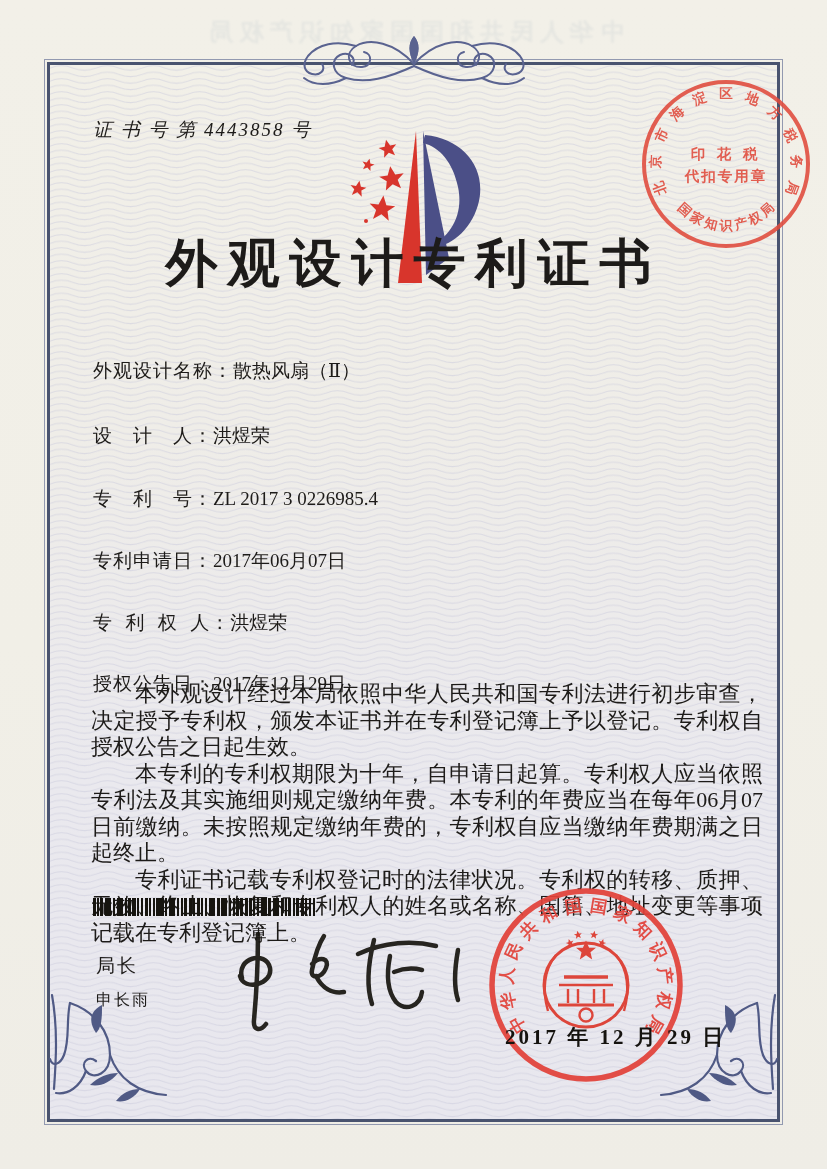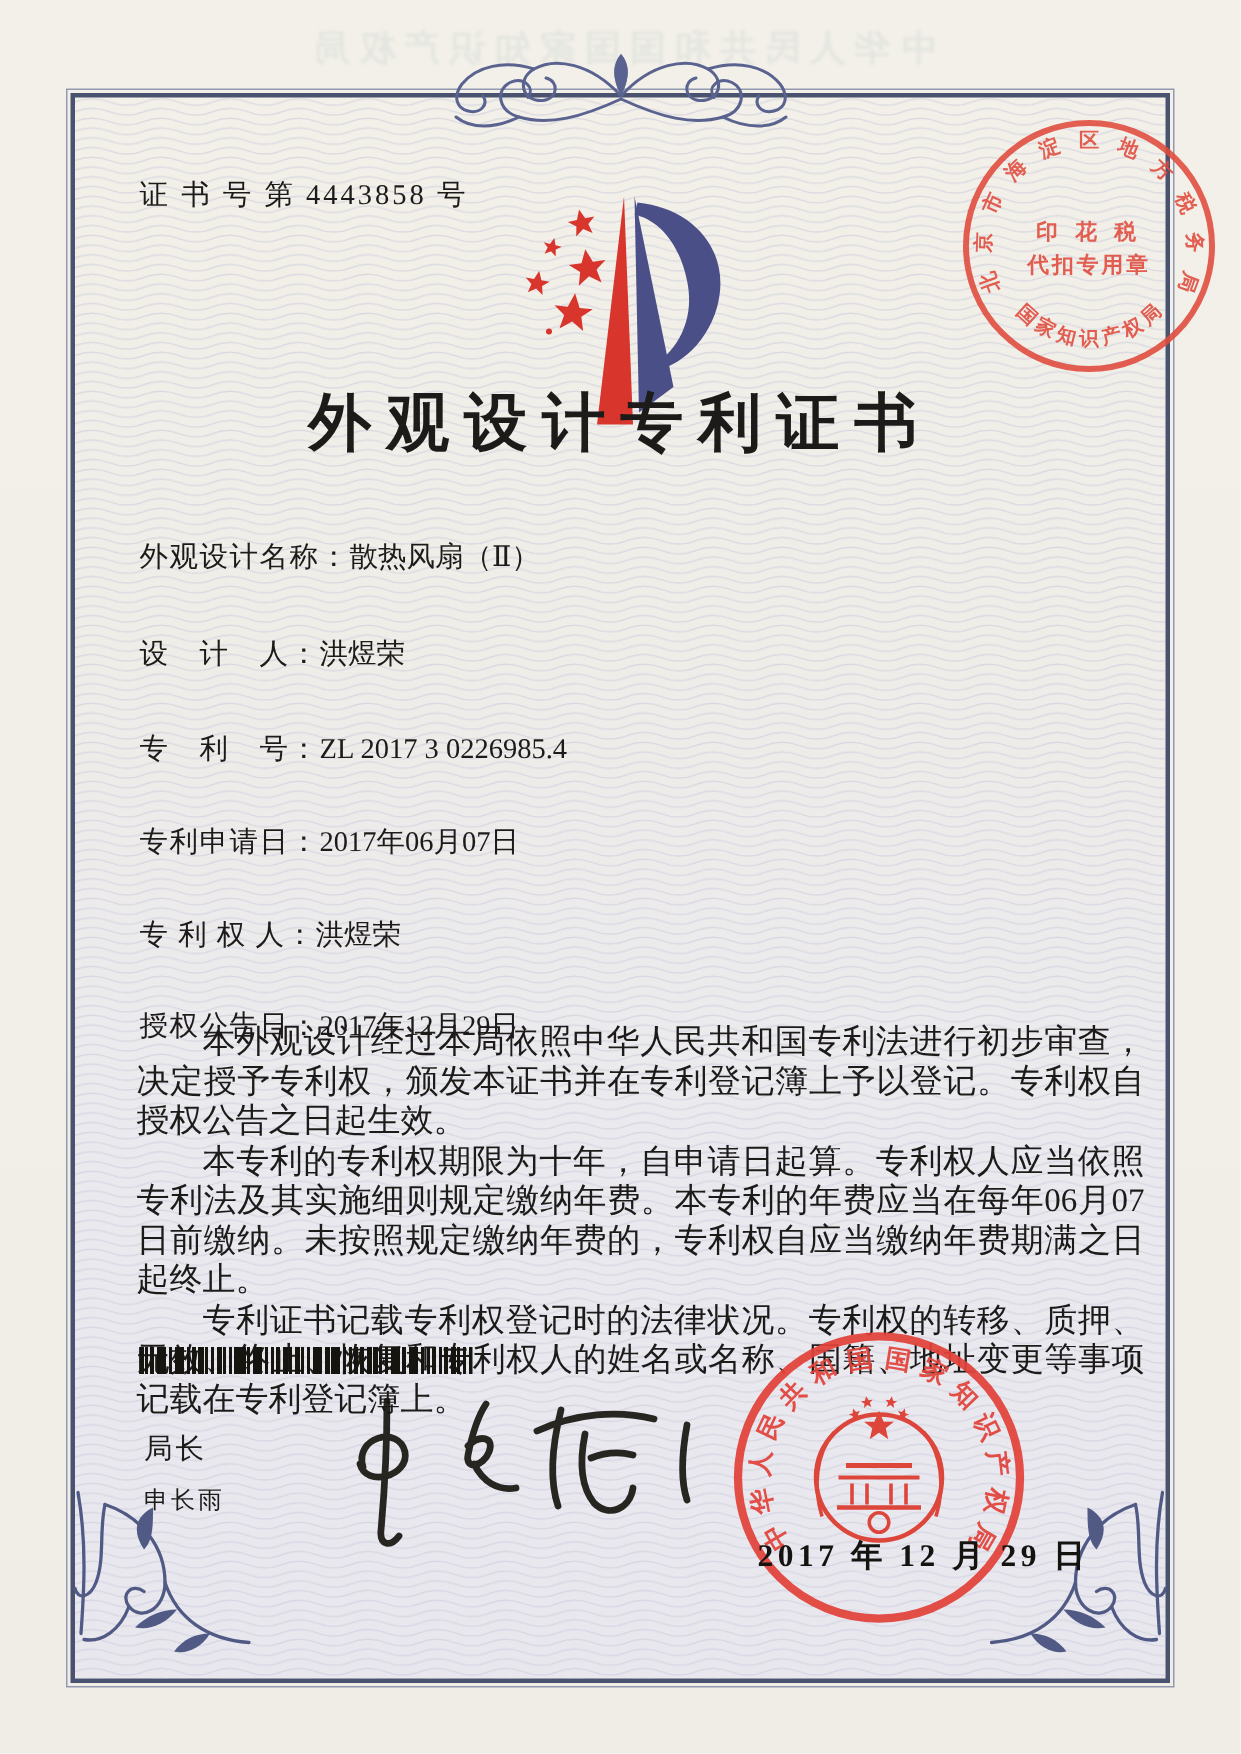--- a/index.html
+++ b/index.html
@@ -15,29 +15,29 @@
     background:linear-gradient(180deg,#f2f0e8 0%,#efede8 35%,#eae9ee 68%,#e8e7ee 100%);
     overflow:visible;
   }
   .waves{position:absolute;left:0;top:0;z-index:0;opacity:.6;}
   .ghost{
     position:absolute;left:0;width:100%;text-align:center;color:#44678a;
     transform:scaleX(-1);filter:blur(1px);font-weight:bold;z-index:0;pointer-events:none;
   }
   .ghost1{top:16px;font-size:24px;opacity:.07;letter-spacing:6px;}
   .ghost2{top:92px;font-size:30px;opacity:.05;letter-spacing:10px;}
-  .cert-no{position:absolute;left:43px;top:52px;font-size:19px;letter-spacing:2px;z-index:2;}
+  .cert-no{position:absolute;left:43px;top:52px;font-size:19px;letter-spacing:2px;z-index:2;font-style:italic;}
   .logo{position:absolute;left:296px;top:60px;z-index:2;}
   .title{
-    position:absolute;left:0;top:189px;width:100%;text-align:center;
-    font-size:42px;font-weight:bold;letter-spacing:10px;z-index:2;
+    position:absolute;left:0;top:164px;width:100%;text-align:center;
+    font-size:52px;font-weight:bold;letter-spacing:10px;z-index:2;
   }
   .fields{position:absolute;left:43px;top:0;z-index:2;}
   .field-row{position:absolute;left:0;white-space:nowrap;font-size:19px;}
-  .field-row .lbl{letter-spacing:1px;}
+  .field-row .lbl{letter-spacing:1px;font-family:Liberation Mono, monospace;}
   .paras{
     position:absolute;left:41px;top:616px;width:672px;z-index:2;
     font-size:22px;line-height:26.5px;text-align:justify;
   }
   .paras p{margin:0;text-indent:2em;}
   .barcode{
     position:absolute;left:43px;top:833px;width:222px;height:18px;z-index:2;
     background:
       repeating-linear-gradient(90deg,#16140f 0 2px,transparent 2px 4px),
       repeating-linear-gradient(90deg,#16140f 0 1px,transparent 1px 7px),

